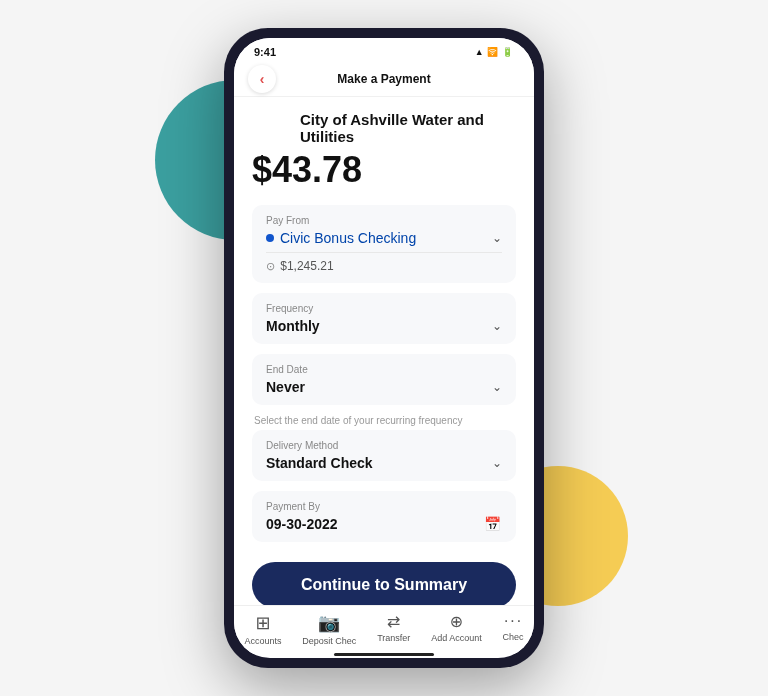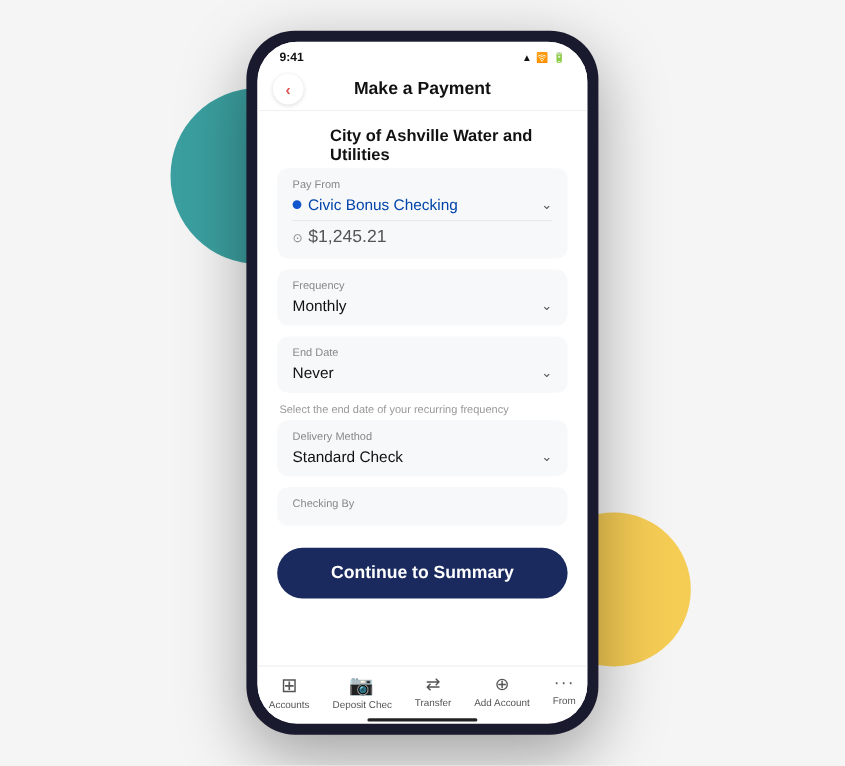--- a/index.html
+++ b/index.html
@@ -117,21 +117,21 @@
     }
 
     .back-arrow {
       color: #e05050;
       font-size: 14px;
       font-weight: bold;
       line-height: 1;
     }
 
     .header-title {
-      font-size: 16px;
+      font-size: 12px;
       font-weight: 600;
       color: #111;
     }
 
     .content {
       flex: 1;
       overflow-y: auto;
       padding: 14px 18px 10px;
       background: #fff;
     }
@@ -167,21 +167,21 @@
     }
 
     .field-row {
       display: flex;
       align-items: center;
       justify-content: space-between;
     }
 
     .field-value {
       font-size: 14px;
-      font-weight: 400;
+      font-weight: 700;
       color: #111;
     }
 
     .field-value-blue {
       font-size: 14px;
       font-weight: 500;
       color: #0044aa;
       display: flex;
       align-items: center;
       gap: 6px;
@@ -206,21 +206,21 @@
       gap: 5px;
       margin-top: 6px;
     }
 
     .balance-icon {
       font-size: 11px;
       color: #888;
     }
 
     .balance-value {
-      font-size: 16px;
+      font-size: 12px;
       color: #555;
     }
 
     .divider {
       height: 1px;
       background: #e8e8e8;
       margin: 6px 0;
     }
 
     .hint-text {
@@ -312,20 +312,21 @@
       <div class="header">
         <div class="back-btn">
           <span class="back-arrow">‹</span>
         </div>
         <span class="header-title">Make a Payment</span>
       </div>
 
       <div class="content">
 
         <div class="payee-name">City of Ashville Water and Utilities</div>
+        <div class="amount">$43.78</div>
 
         
         <div class="field-card">
           <div class="field-label">Pay From</div>
           <div class="field-row">
             <div class="field-value-blue">
               <span class="blue-dot"></span>
               <span>Civic Bonus Checking</span>
             </div>
             <span class="chevron">⌄</span>
@@ -360,21 +361,25 @@
         <div class="field-card">
           <div class="field-label">Delivery Method</div>
           <div class="field-row">
             <span class="field-value">Standard Check</span>
             <span class="chevron">⌄</span>
           </div>
         </div>
 
         
         <div class="field-card">
-          <div class="field-label">Checking By</div>
+          <div class="field-label">Payment By</div>
+          <div class="field-row">
+            <span class="field-value">09-30-2022</span>
+            <span class="calendar-icon">📅</span>
+          </div>
         </div>
 
         
         <button class="continue-btn">Continue to Summary</button>
 
       </div>
 
       <div class="bottom-nav">
         <div class="nav-item">
           <span class="nav-icon">⊞</span>
@@ -387,21 +392,21 @@
         <div class="nav-item">
           <span class="nav-icon" style="font-size:16px;">⇄</span>
           <span class="nav-label">Transfer</span>
         </div>
         <div class="nav-item">
           <span class="nav-icon" style="font-size:16px;">⊕</span>
           <span class="nav-label">Add Account</span>
         </div>
         <div class="nav-item">
           <span class="nav-icon" style="font-size:16px; letter-spacing:1px;">···</span>
-          <span class="nav-label">From</span>
+          <span class="nav-label">Chec</span>
         </div>
       </div>
 
       <div class="home-indicator">
         <div class="home-bar"></div>
       </div>
 
     </div>
   </div>
 </div>

